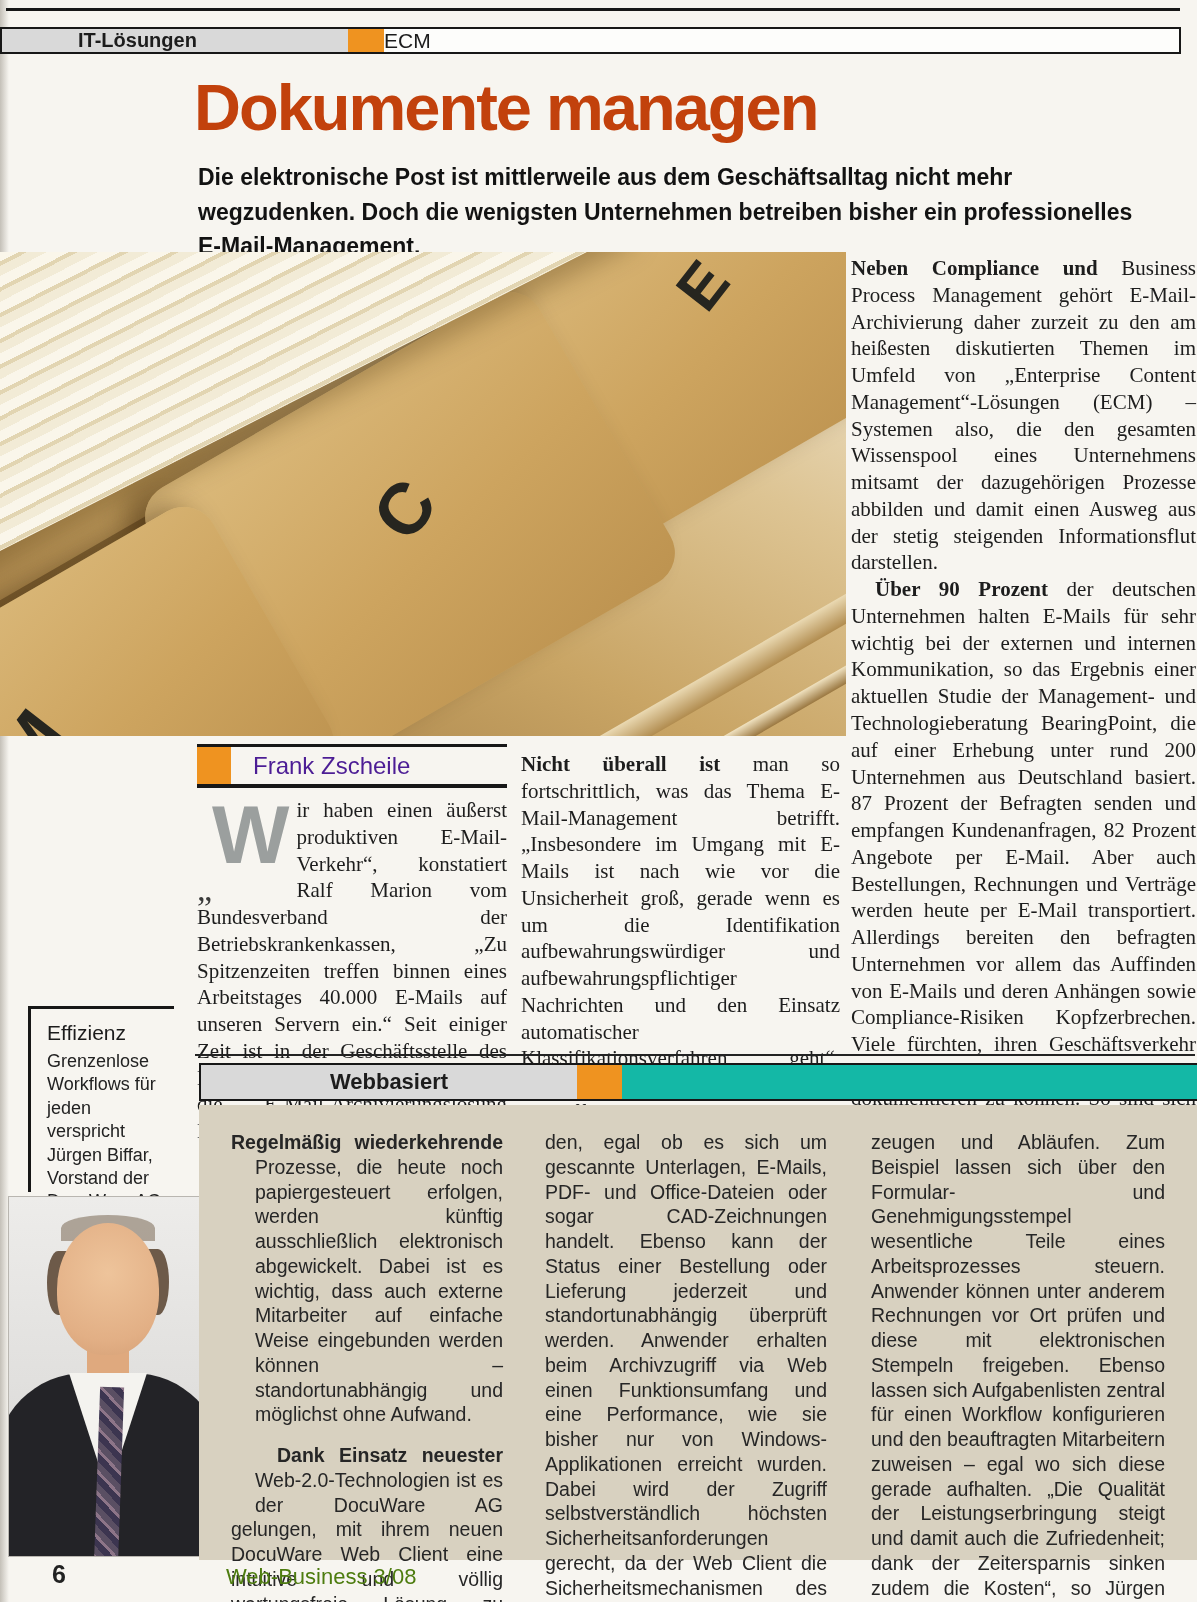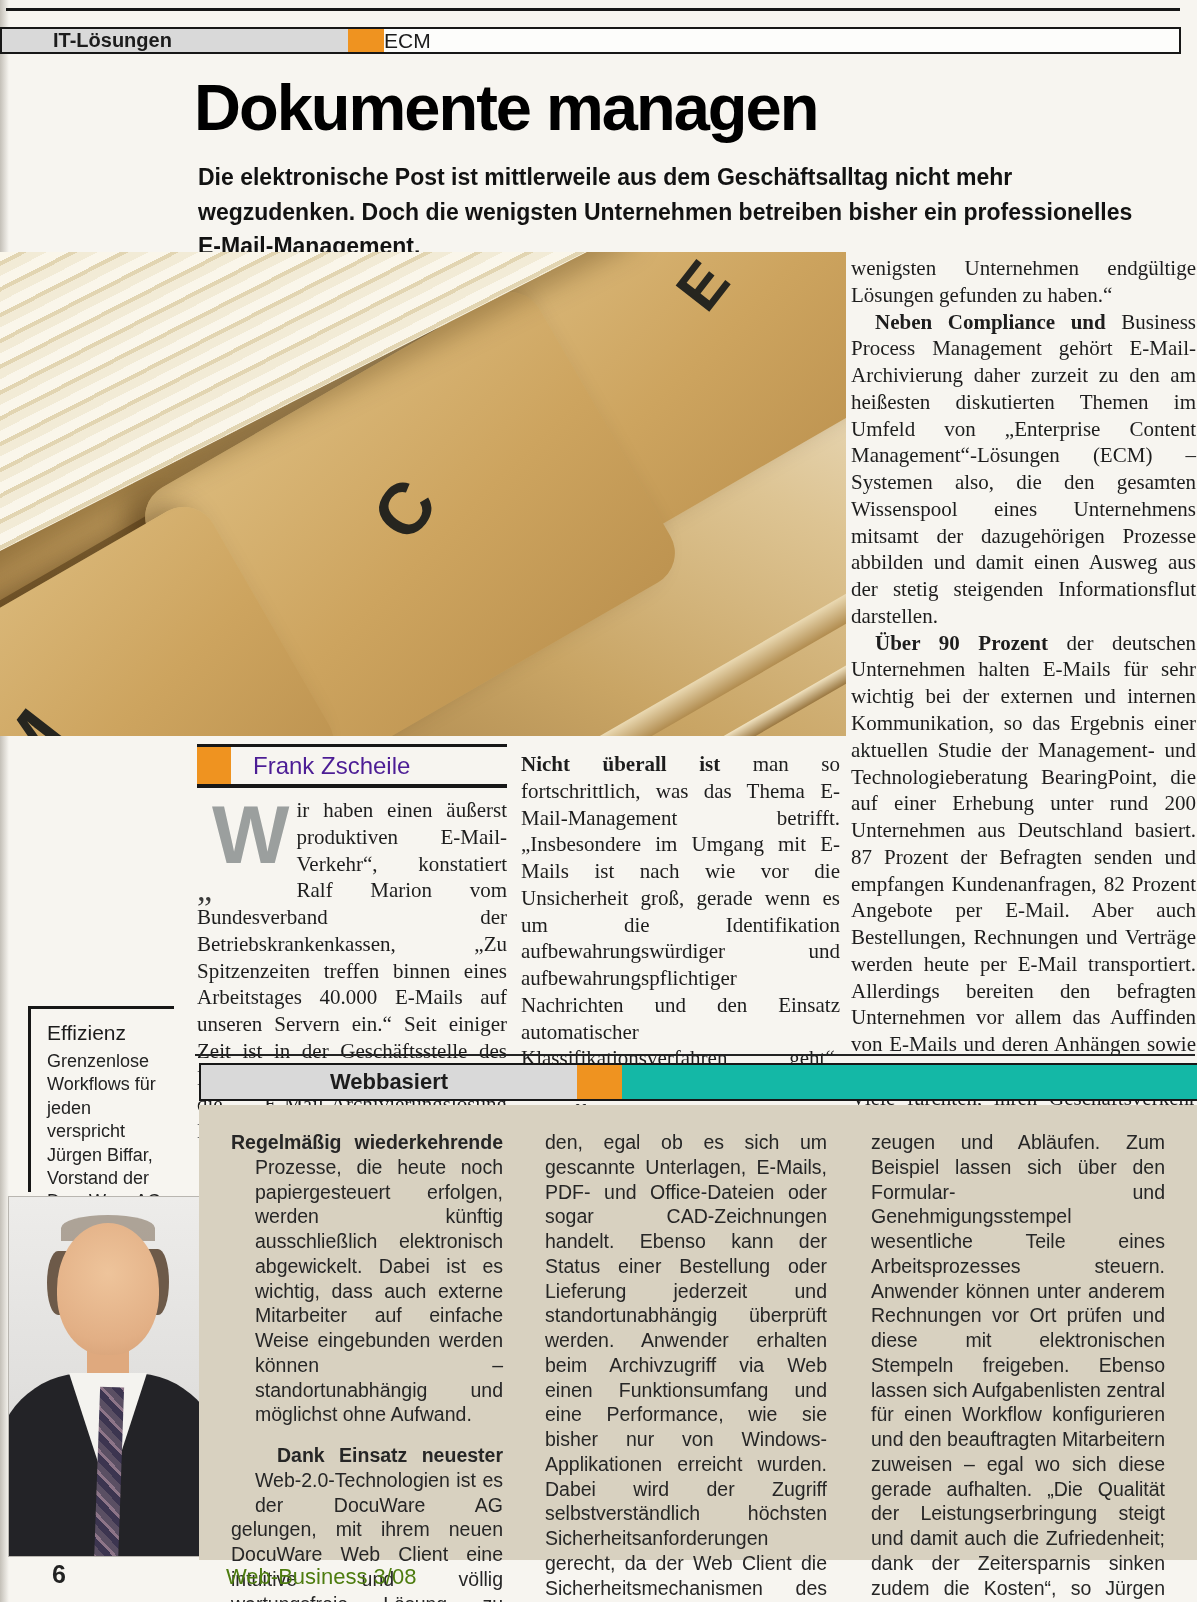--- a/index.html
+++ b/index.html
@@ -14,27 +14,27 @@
     font-family:"Liberation Sans",sans-serif;color:var(--ink);
   }
   .scan-left{position:absolute;left:0;top:0;width:9px;height:100%;
     background:linear-gradient(90deg,#c4c0b8,rgba(255,255,255,0));}
   .top-rule{position:absolute;left:6px;top:8px;width:1174px;height:3px;background:#171717;}
 
   
   .kicker{position:absolute;left:0;top:27px;width:1181px;height:27px;display:flex;
     border:2px solid #171717;background:#fdfdfb;}
   .kicker-left{width:346px;background:var(--kickergray);display:flex;align-items:center;
-    padding-left:51px;font-weight:bold;font-size:20px;}
+    padding-left:76px;font-weight:bold;font-size:20px;}
   .kicker-orange{width:36px;background:var(--accent);}
   .kicker-right{flex:1;display:flex;align-items:center;font-size:21px;}
 
   
   .headline{position:absolute;left:194px;top:70px;font-size:65px;font-weight:bold;
-    letter-spacing:-2px;color:#000000;white-space:nowrap;}
+    letter-spacing:-2px;color:#c2410c;white-space:nowrap;}
   .standfirst{position:absolute;left:198px;top:160px;width:948px;font-size:23px;
     font-weight:bold;line-height:1.5;color:#121212;}
 
   
   .hero{position:absolute;left:0;top:252px;width:846px;height:484px;overflow:hidden;
     background:linear-gradient(205deg,#f1e8d4 0%,#ddc493 32%,#c9a565 62%,#a17c44 100%);}
   .hero .stack{position:absolute;left:-170px;top:-190px;width:760px;height:360px;
     transform:rotate(-27deg);
     background:repeating-linear-gradient(180deg,#faf6ea 0 10px,#e2d5b2 10px 14px,#f2ebd6 14px 23px);
     box-shadow:0 14px 26px rgba(80,55,15,.35);}
@@ -156,21 +156,20 @@
   <div class="tab tab-c">
     <span class="letter">C</span>
   </div>
   <div class="tab tab-m">
     <span class="letter">M</span>
   </div>
   <div class="stack"></div>
 </div>
 
 <div class="serifcol col-right">
-    <p class="para">wenigsten Unternehmen endgültige Lösungen gefunden zu haben.“</p>
     <p class="para"><b>Neben Compliance und</b> Business Process Management gehört E-Mail-Archivierung daher zurzeit zu den am heißesten diskutierten Themen im Umfeld von „Enterprise Content Management“-Lösungen (ECM) – Systemen also, die den gesamten Wissenspool eines Unternehmens mitsamt der dazugehörigen Prozesse abbilden und damit einen Ausweg aus der stetig steigenden Informationsflut darstellen.</p>
     <p class="para"><b>Über 90 Prozent</b> der deutschen Unternehmen halten E-Mails für sehr wichtig bei der externen und internen Kommunikation, so das Ergebnis einer aktuellen Studie der Management- und Technologieberatung BearingPoint, die auf einer Erhebung unter rund 200 Unternehmen aus Deutschland basiert. 87 Prozent der Befragten senden und empfangen Kundenanfragen, 82 Prozent Angebote per E-Mail. Aber auch Bestellungen, Rechnungen und Verträge werden heute per E-Mail transportiert. Allerdings bereiten den befragten Unternehmen vor allem das Auffinden von E-Mails und deren Anhängen sowie Compliance-Risiken Kopfzerbrechen. Viele fürchten, ihren Geschäftsverkehr per E-Mail nicht ausreichend dokumentieren zu können. So sind sich nur 23 Prozent der Unternehmen sicher, dass sie – zum Beispiel für ein Gerichtsverfahren – alle relevanten Unterlagen zu einem Geschäftsvorfall in-</p>
   </div>
 
 <div class="byline">
   <div class="byline-row">
     <div class="byline-sq"></div>
     <div class="byline-name">Frank Zscheile</div>
   </div>
 </div>

